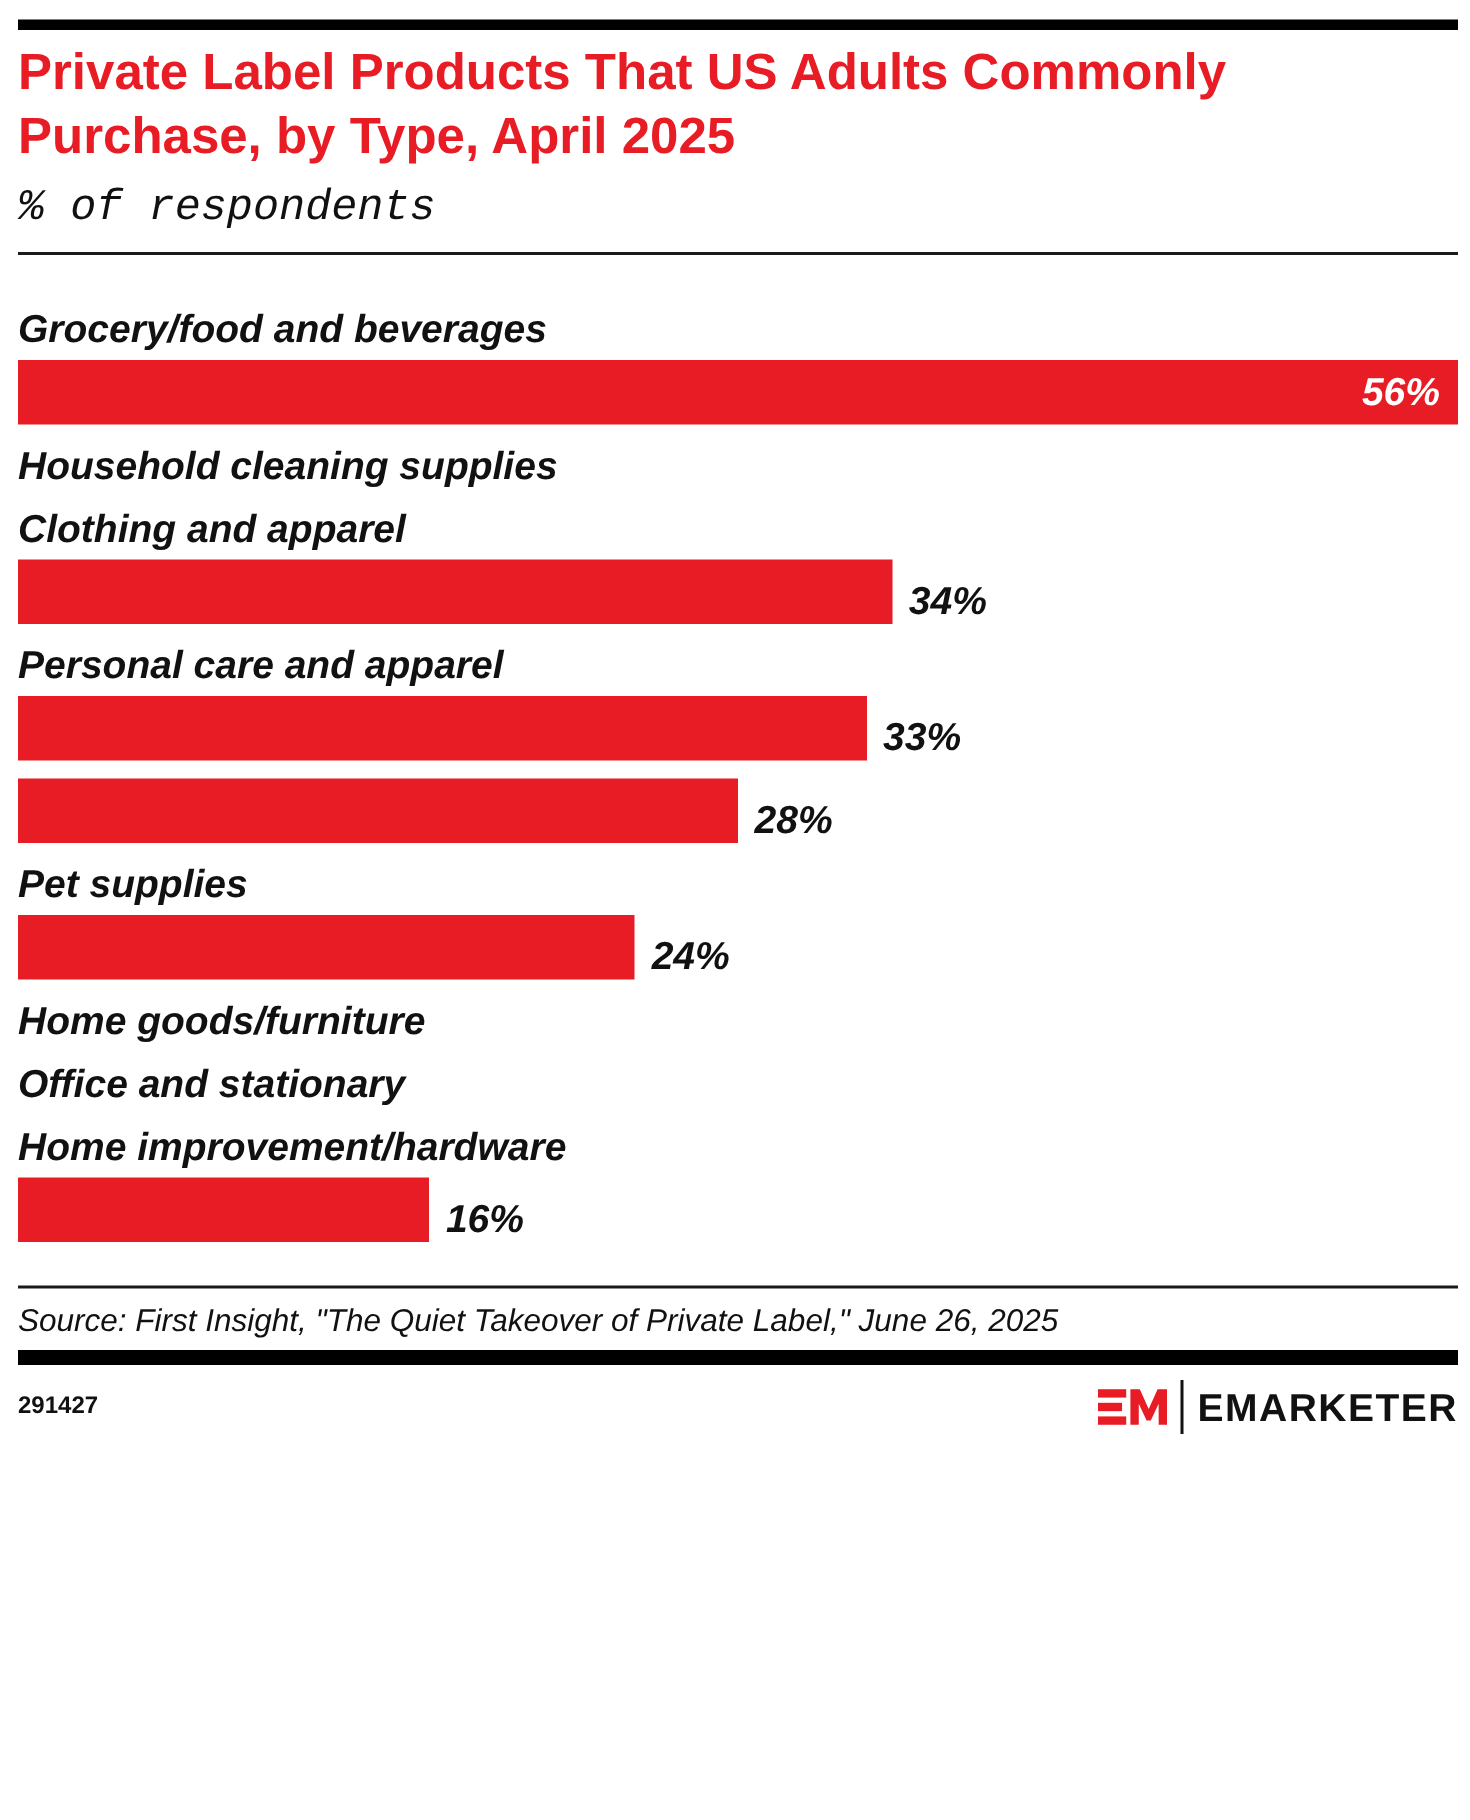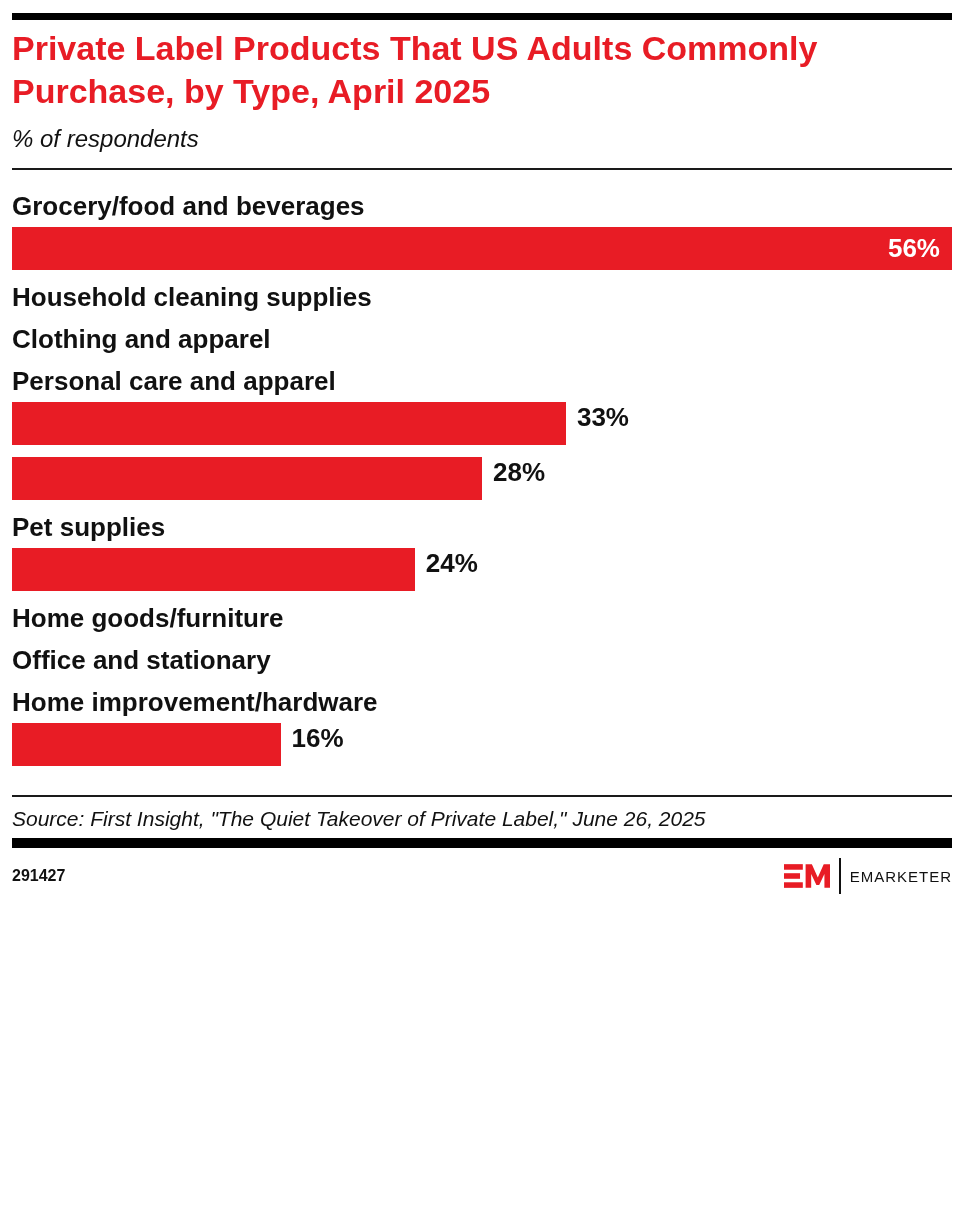--- a/index.html
+++ b/index.html
@@ -9,63 +9,65 @@
     width: 980px;
     height: 1213px;
     overflow: hidden;
     font-family: "Liberation Sans", "DejaVu Sans", sans-serif;
     -webkit-font-smoothing: antialiased;
   }
   .page {
     box-sizing: border-box;
     width: 980px;
     height: 1090px;
-    padding: 13px 28px 0 12px;
+    padding: 13px 8px 0 12px;
   }
   .top-rule-thick {
     height: 7px;
     background: #000000;
   }
   .title {
     margin-top: 7px;
     color: var(--accent, #e81c25);
     font-size: 34px;
     line-height: 43px;
     font-weight: 700;
     letter-spacing: 0px;
     max-width: 945px;
   }
   .subtitle {
     margin-top: 8px;
     color: #111111;
-    font-size: 24px;
+    font-size: 29px;
     line-height: 36px;
     font-style: italic;
     font-weight: 400;
+    font-family: Liberation Mono, monospace;
   }
   .rule-thin {
     margin-top: 11px;
     height: 2px;
     background: #1a1a1a;
   }
   .chart {
-    margin-top: 21px;
+    margin-top: 34px;
+    font-style: italic;
   }
   .chart-row { margin-bottom: 12px; }
   .chart-row:last-child { margin-bottom: 0; }
   .bar-label {
     color: #111111;
     font-size: 26px;
     font-weight: 700;
     line-height: 30px;
   }
   .bar-line {
     margin-top: 6px;
     display: flex;
-    align-items: flex-start;
+    align-items: flex-end;
     gap: 11px;
     width: 100%;
   }
   .bar {
     height: 43px;
     background: var(--accent, #e81c25);
     display: flex;
     align-items: center;
     justify-content: flex-end;
     flex-shrink: 0;
@@ -114,22 +116,22 @@
     align-items: center;
     gap: 9px;
   }
   .brand-divider {
     width: 2px;
     height: 36px;
     background: #111111;
   }
   .wordmark {
     color: #111111;
-    font-size: 15px;
-    font-weight: 400;
+    font-size: 26px;
+    font-weight: 700;
     letter-spacing: 1px;
   }
 </style>
 </head>
 <body>
 
 <div class="page">
 
   <div class="top-rule-thick"></div>
 
@@ -146,20 +148,24 @@
           <div class="bar" style="width: 100%;">
             <span class="bar-value inside">56%</span>
           </div>
         </div>
       </div>
       <div class="chart-row">
         <div class="bar-label">Household cleaning supplies</div>
       </div>
       <div class="chart-row">
         <div class="bar-label">Clothing and apparel</div>
+        <div class="bar-line">
+          <div class="bar" style="width: 60.714%;"></div>
+          <span class="bar-value">34%</span>
+        </div>
       </div>
       <div class="chart-row">
         <div class="bar-label">Personal care and apparel</div>
         <div class="bar-line">
           <div class="bar" style="width: 58.929%;"></div>
           <span class="bar-value">33%</span>
         </div>
       </div>
       <div class="chart-row">
         <div class="bar-line">

